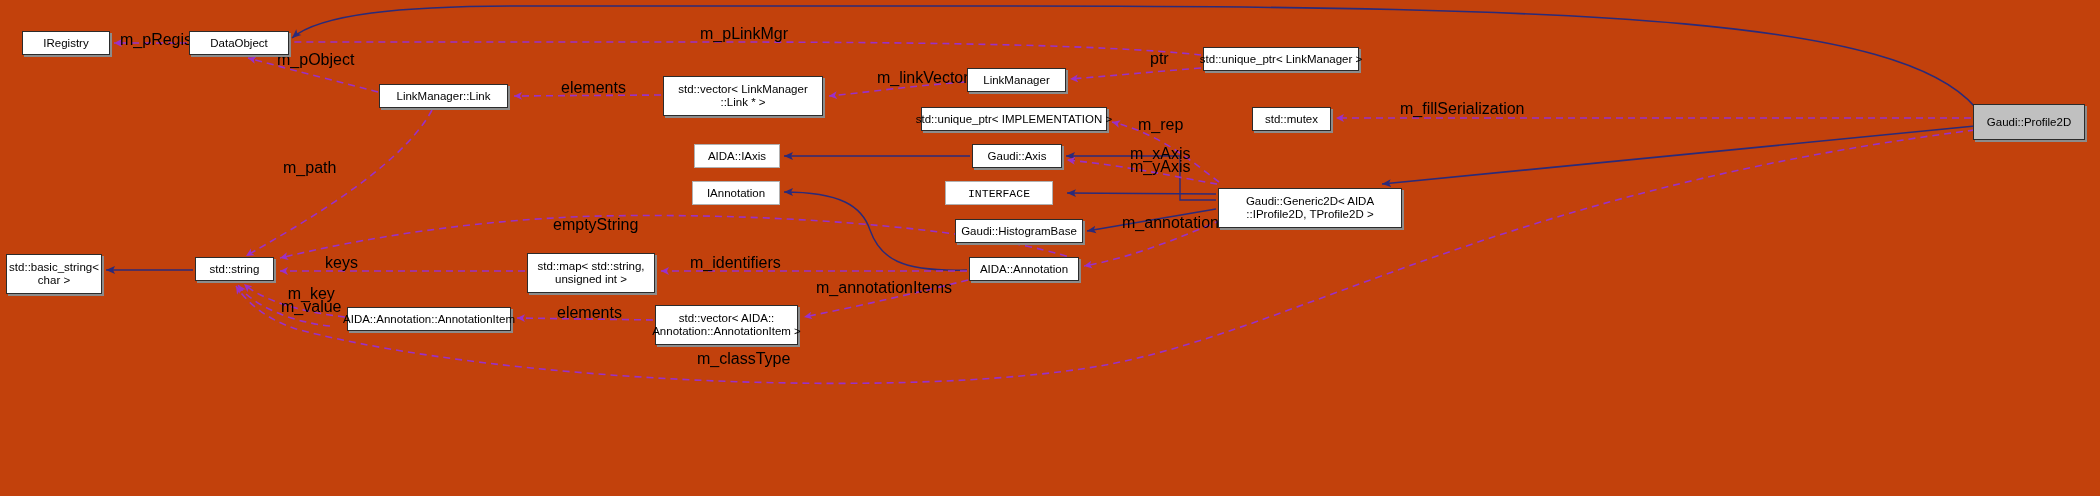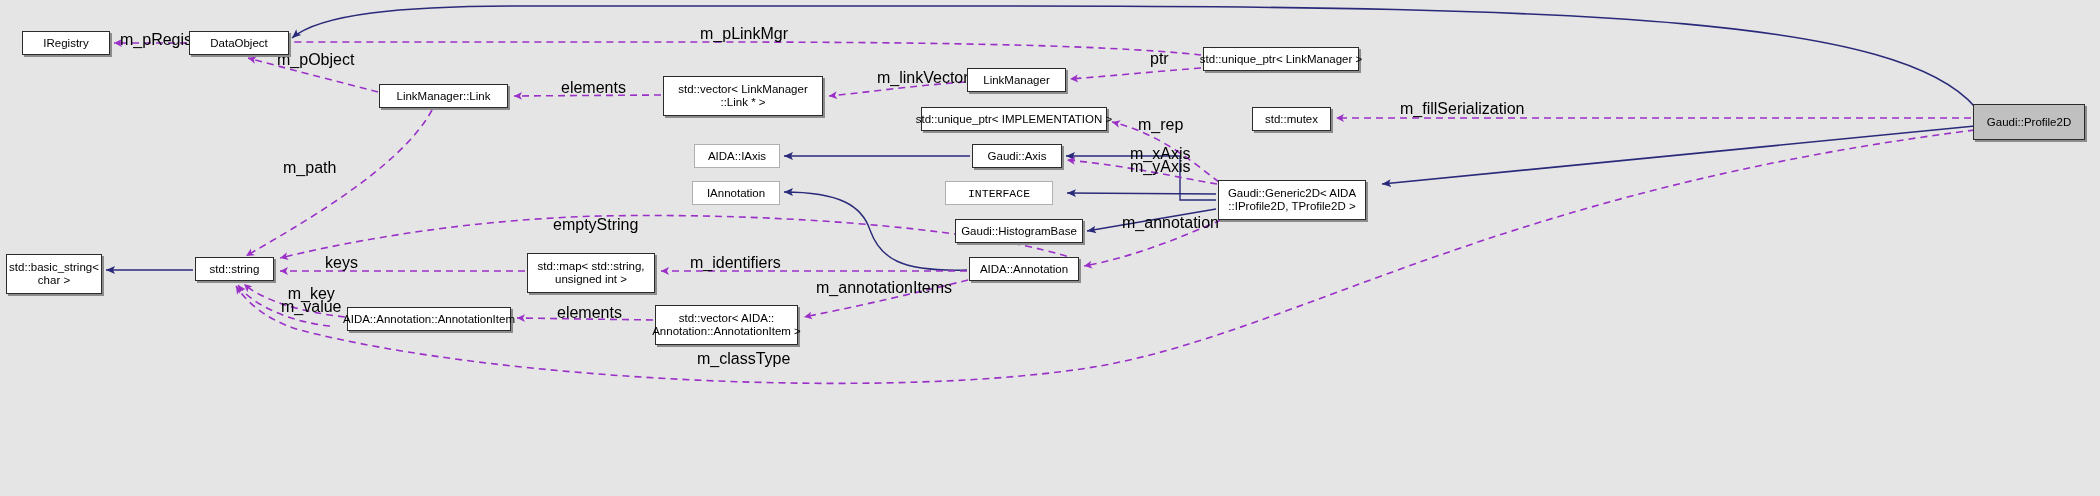--- a/index.html
+++ b/index.html
@@ -4,21 +4,21 @@
 <style>
   html, body {
     margin: 0;
     padding: 0;
     background: #ffffff;
   }
   #canvas {
     position: relative;
     width: 2100px;
     height: 496px;
-    background: #e5e5e5;
+    background: #c2410c;
     font-family: "Liberation Sans", sans-serif;
     overflow: hidden;
   }
   svg#edges {
     position: absolute;
     left: 0;
     top: 0;
     width: 2100px;
     height: 496px;
     pointer-events: none;
@@ -140,21 +140,21 @@
 ::Link * &gt;</div>
   <div class="node solid" style="left:967px; top:68px;  width:99px;  height:24px;">LinkManager</div>
   <div class="node solid" style="left:1203px;top:47px;  width:156px; height:24px;">std::unique_ptr&lt; LinkManager &gt;</div>
   <div class="node solid" style="left:921px; top:107px; width:186px; height:24px;">std::unique_ptr&lt; IMPLEMENTATION &gt;</div>
   <div class="node solid" style="left:1252px;top:107px; width:79px;  height:24px;">std::mutex</div>
   <div class="node current" style="left:1973px;top:104px; width:112px; height:36px;">Gaudi::Profile2D</div>
   <div class="node faint" style="left:694px; top:144px; width:86px;  height:24px;">AIDA::IAxis</div>
   <div class="node solid" style="left:972px; top:144px; width:90px;  height:24px;">Gaudi::Axis</div>
   <div class="node faint" style="left:692px; top:181px; width:88px;  height:24px;">IAnnotation</div>
   <div class="node faint" style="left:945px; top:181px; width:108px;  height:24px;font-family:Liberation Mono, monospace;">INTERFACE</div>
-  <div class="node solid" style="left:1218px;top:180px; width:148px; height:40px;">Gaudi::Generic2D&lt; AIDA
+  <div class="node solid" style="left:1218px;top:188px; width:184px; height:40px;">Gaudi::Generic2D&lt; AIDA
 ::IProfile2D, TProfile2D &gt;</div>
   <div class="node solid" style="left:955px; top:219px; width:128px; height:24px;">Gaudi::HistogramBase</div>
   <div class="node solid" style="left:6px;   top:254px; width:96px;  height:40px;">std::basic_string&lt;
 char &gt;</div>
   <div class="node solid" style="left:195px; top:257px; width:79px;  height:24px;">std::string</div>
   <div class="node solid" style="left:527px; top:253px; width:128px; height:40px;">std::map&lt; std::string,
 unsigned int &gt;</div>
   <div class="node solid" style="left:969px; top:257px; width:110px; height:24px;">AIDA::Annotation</div>
   <div class="node solid" style="left:347px; top:307px; width:164px; height:24px;">AIDA::Annotation::AnnotationItem</div>
   <div class="node solid" style="left:655px; top:305px; width:143px; height:40px;">std::vector&lt; AIDA::

